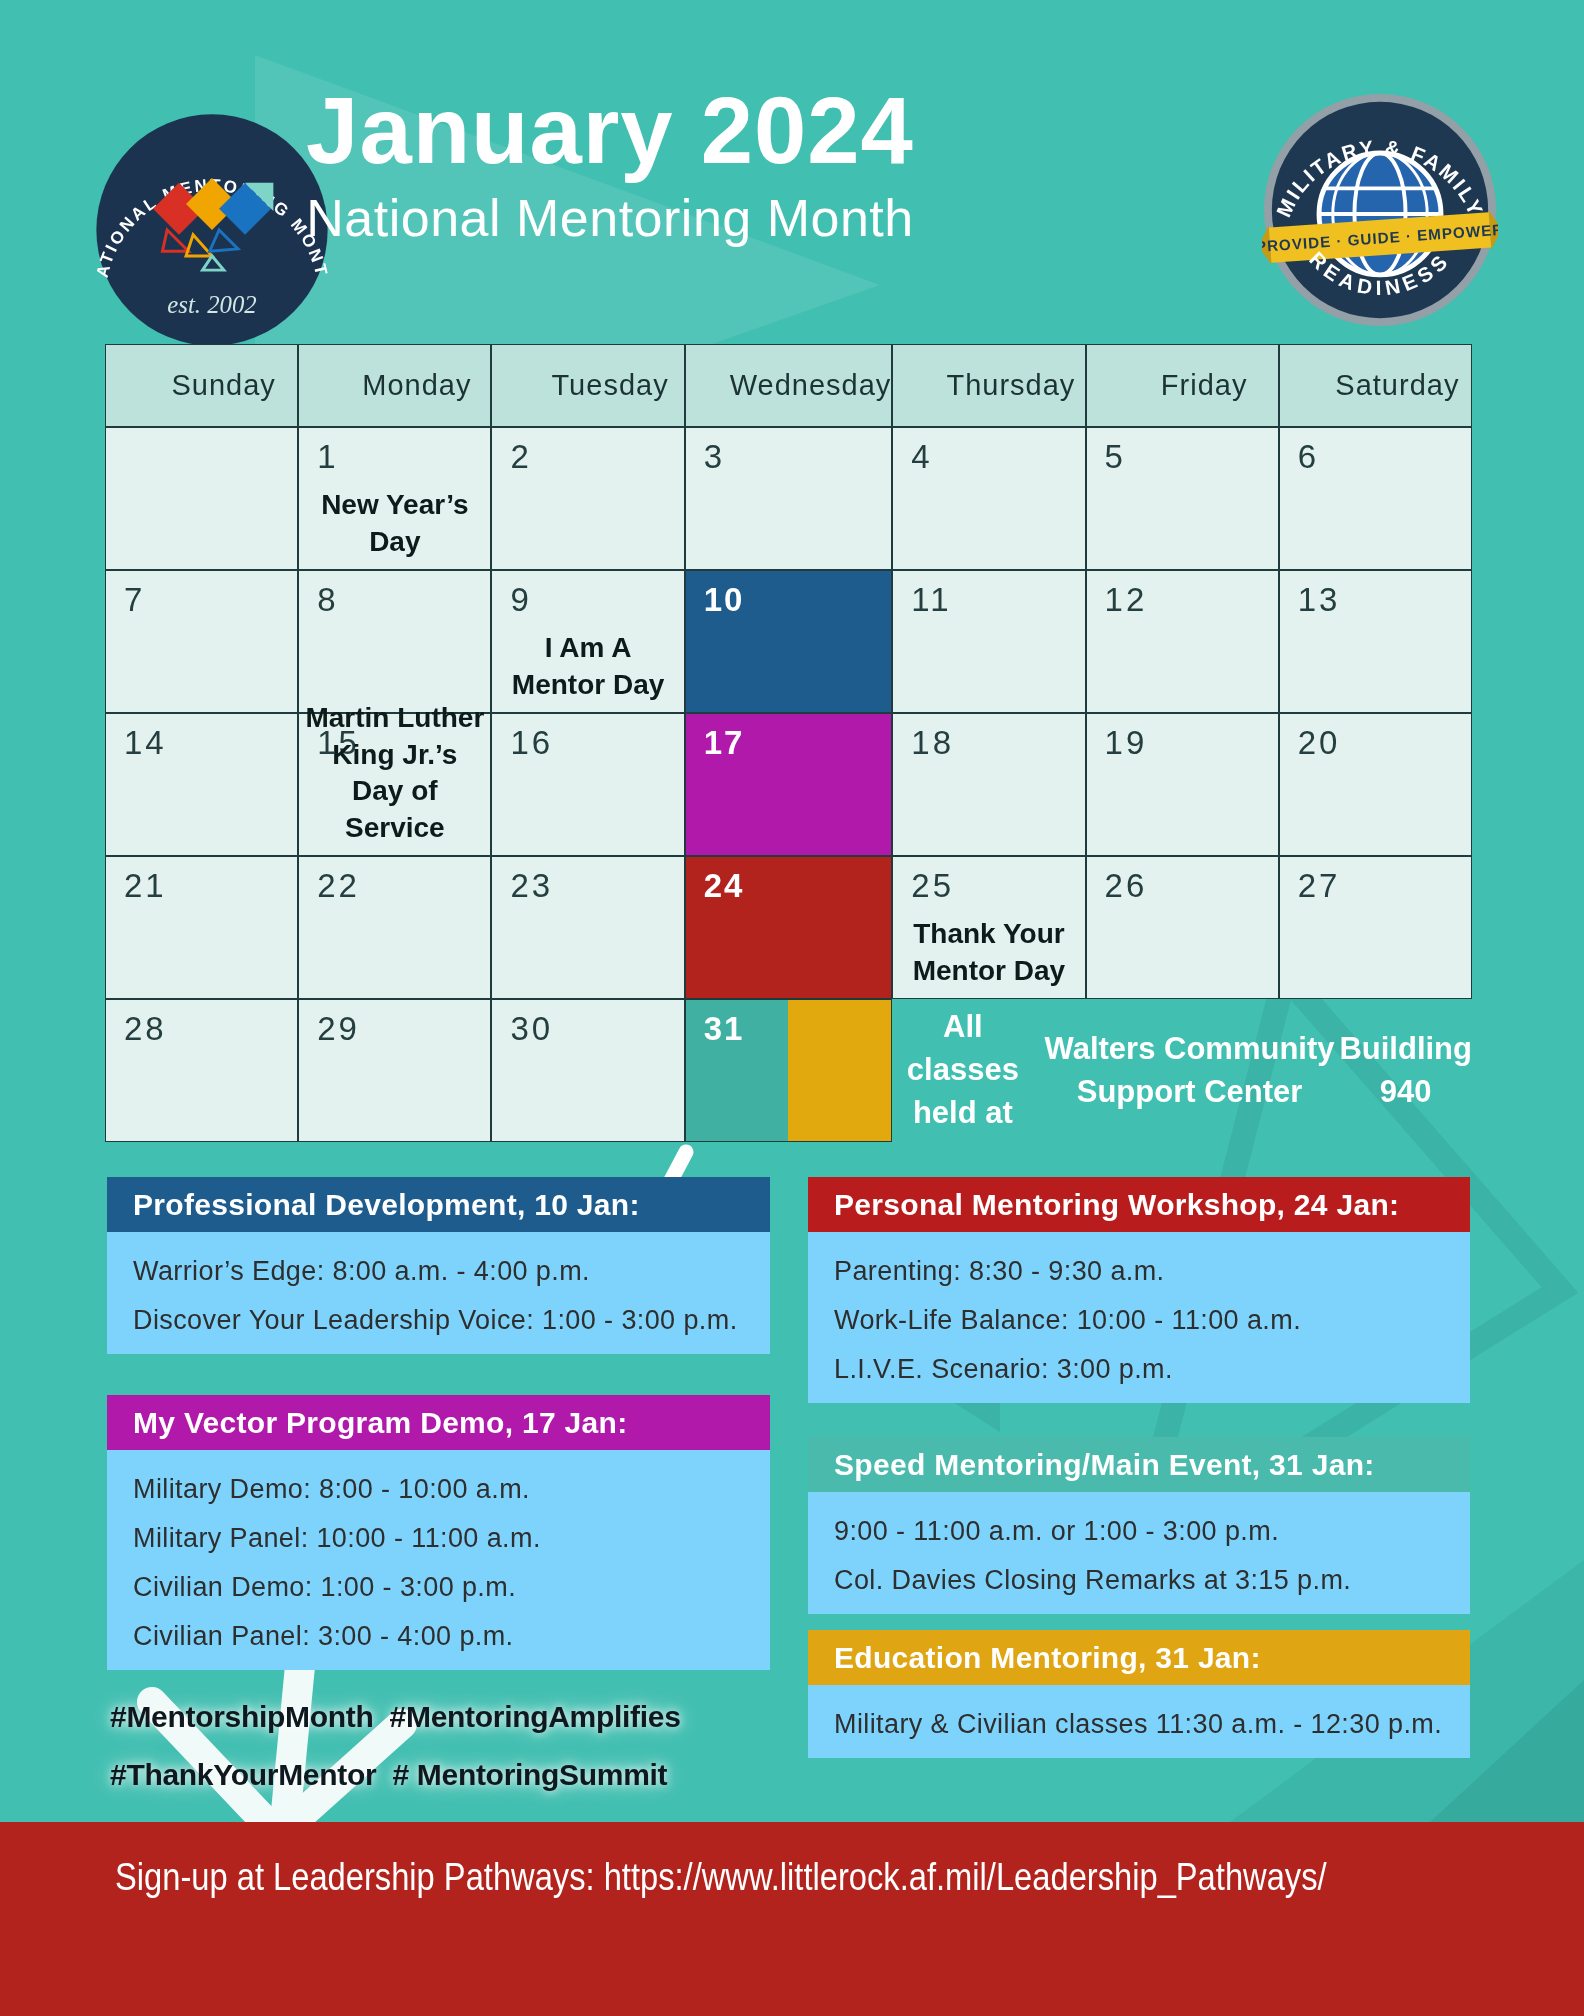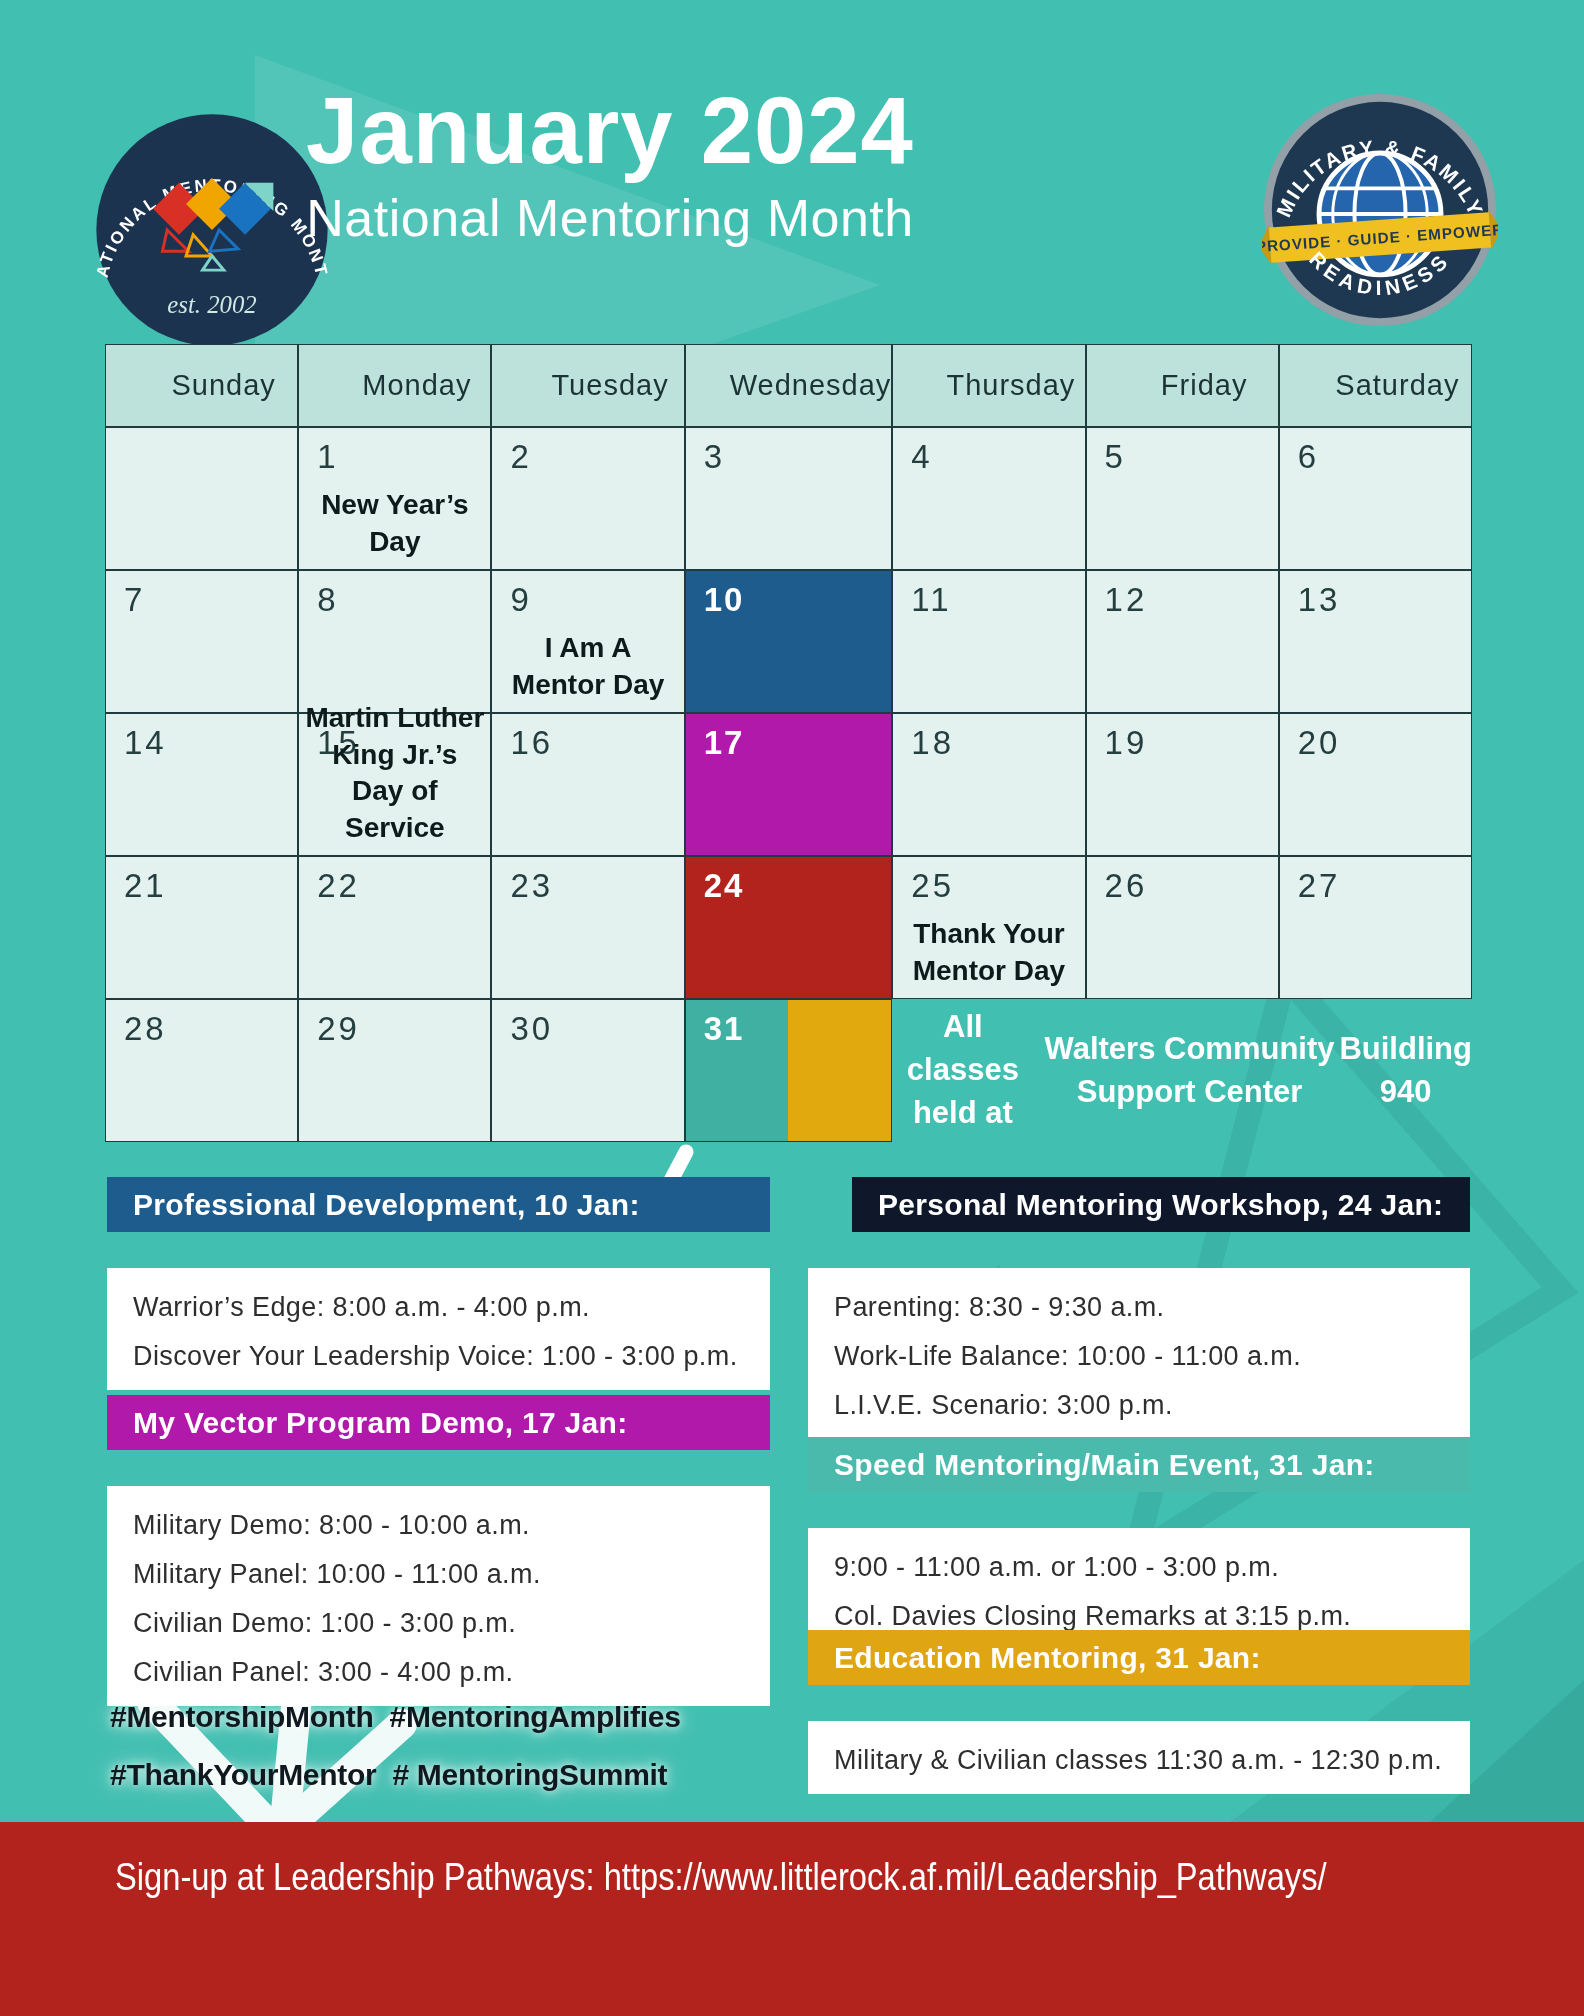--- a/index.html
+++ b/index.html
@@ -33,21 +33,21 @@
 
   
   #location-note{position:absolute;left:886px;top:999px;width:586px;height:143px;z-index:1;
     display:flex;flex-direction:row;align-items:center;justify-content:center;
     color:#fff;font-weight:700;font-size:31px;line-height:1.38;text-align:center;}
 
   
   .event-box{position:absolute;z-index:1;}
   .event-box-header{height:55px;display:flex;align-items:center;padding-left:26px;
     color:#fff;font-size:30px;font-weight:700;letter-spacing:0.3px;}
-  .event-box-body{background:#ffffff;padding:26px 24px 20px 26px;margin-top:36px;}
+  .event-box-body{background:#7dd3fc;padding:26px 24px 20px 26px;}
   .event-line{margin:0 0 22px 0;font-size:27px;color:#2E2E2E;letter-spacing:0.4px;line-height:1;}
   .event-line:last-child{margin-bottom:0;}
   .pos-professional-development{left:107px;top:1177px;width:663px;}
   .pos-my-vector{left:107px;top:1395px;width:663px;}
   .pos-personal-mentoring{left:808px;top:1177px;width:662px;}
   .pos-speed-mentoring{left:808px;top:1437px;width:662px;}
   .pos-education-mentoring{left:808px;top:1630px;width:662px;}
 
   
   .hashtags{position:absolute;left:110px;z-index:1;font-size:30px;font-weight:800;
@@ -271,21 +271,21 @@
     <div class="event-box pos-my-vector">
       <div class="event-box-header" style="background: rgb(176, 25, 169);">My Vector Program Demo, 17 Jan:</div>
       <div class="event-box-body">
         <p class="event-line">Military Demo: 8:00 - 10:00 a.m.</p>
         <p class="event-line">Military Panel: 10:00 - 11:00 a.m.</p>
         <p class="event-line">Civilian Demo: 1:00 - 3:00 p.m.</p>
         <p class="event-line">Civilian Panel: 3:00 - 4:00 p.m.</p>
       </div>
     </div>
     <div class="event-box pos-personal-mentoring">
-      <div class="event-box-header" style="background: #0f172a; margin-left: 44px;">Personal Mentoring Workshop, 24 Jan:</div>
+      <div class="event-box-header" style="background: #b91c1c;">Personal Mentoring Workshop, 24 Jan:</div>
       <div class="event-box-body">
         <p class="event-line">Parenting: 8:30 - 9:30 a.m.</p>
         <p class="event-line">Work-Life Balance: 10:00 - 11:00 a.m.</p>
         <p class="event-line">L.I.V.E. Scenario: 3:00 p.m.</p>
       </div>
     </div>
     <div class="event-box pos-speed-mentoring">
       <div class="event-box-header" style="background: rgb(73, 186, 172);">Speed Mentoring/Main Event, 31 Jan:</div>
       <div class="event-box-body">
         <p class="event-line">9:00 - 11:00 a.m. or 1:00 - 3:00 p.m.</p>

